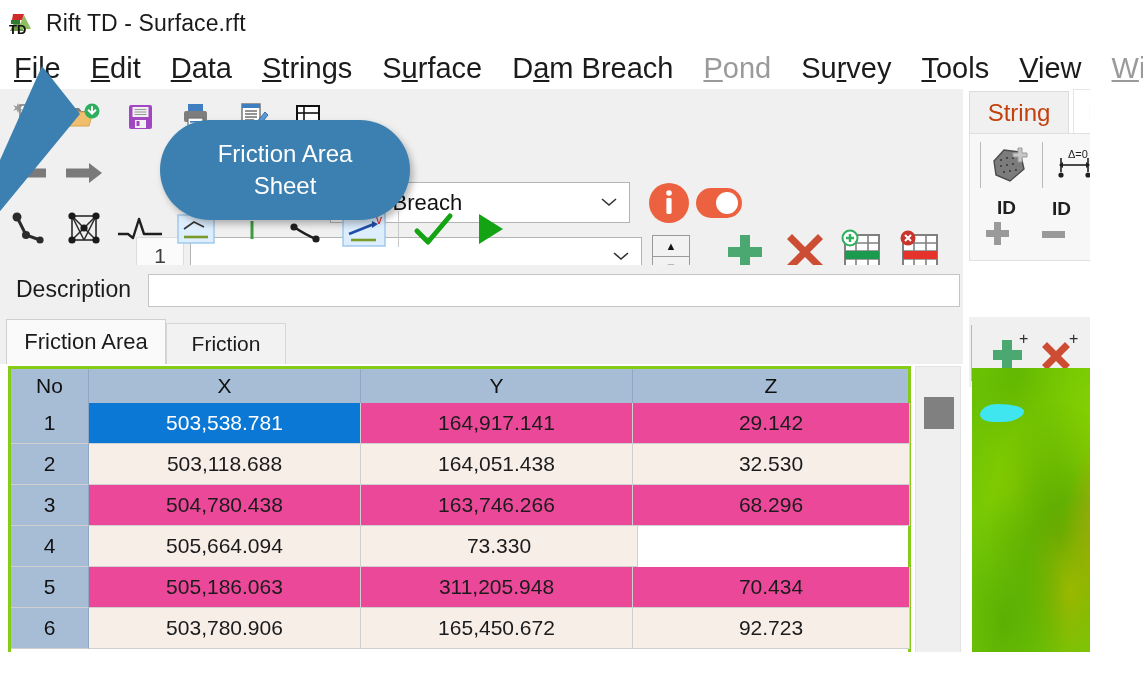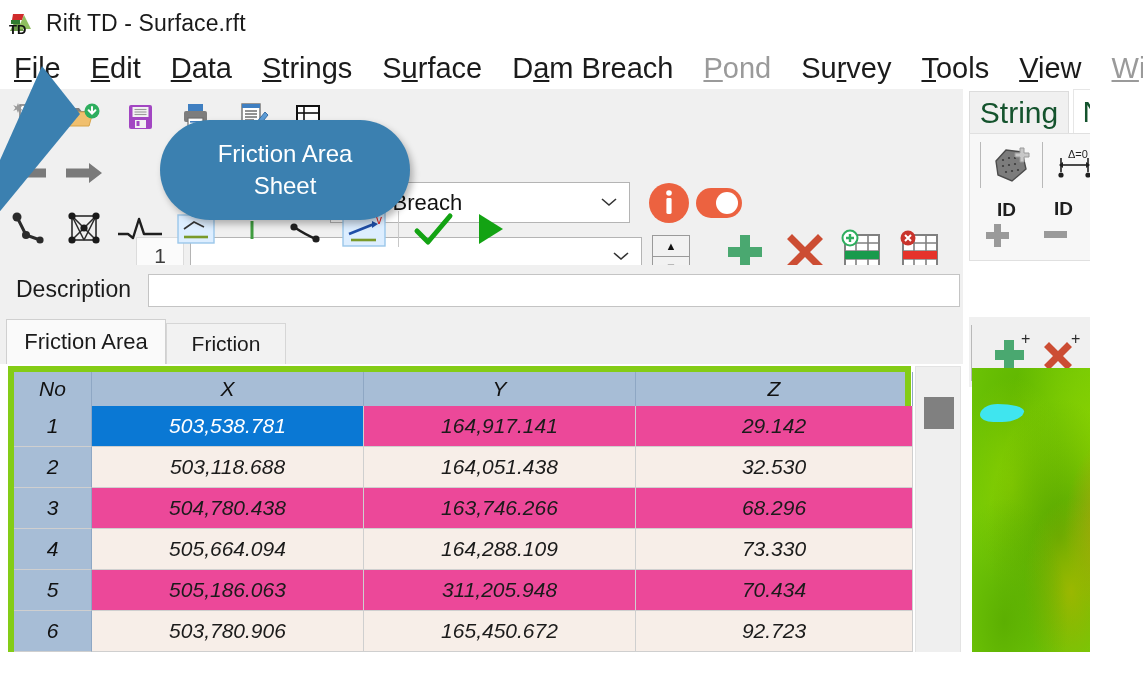--- a/index.html
+++ b/index.html
@@ -95,22 +95,22 @@
     left:6px;width:160px;background:#fafafa;border:1px solid #d0d0d0;border-bottom:none;
     top:2px;height:45px;
   }
   #tab-friction{
     left:166px;width:120px;background:#f2f2f2;border:1px solid #d6d6d6;border-bottom:none;
     top:6px;height:41px;font-size:21px;
   }
   
   #grid{
     position:absolute;left:8px;top:366px;width:903px;height:300px;
-    border:6px solid #84cc16;box-sizing:border-box;
-    font-size:21px;color:#1b1b1b;font-style:italic;
+    border:3px solid #84cc16;box-sizing:border-box;
+    font-size:21px;color:#1b1b1b;
   }
   #grid .ghead{display:flex;height:34px;background:#a7bdd6;}
   #grid .ghead div{
     display:flex;align-items:center;justify-content:center;
     border-right:1px solid #8ea7c4;box-sizing:border-box;color:#111;font-size:21px;
   }
   #grid .grow{display:flex;height:41px;}
   #grid .grow>div{
     display:flex;align-items:center;justify-content:center;
     border-right:1px solid #cfcfcf;border-bottom:1px solid #cfcfcf;box-sizing:border-box;
@@ -130,32 +130,32 @@
     background:#efefef;border:1px solid #e3e3e3;box-sizing:border-box;
   }
   #grid-thumb{position:absolute;left:8px;top:30px;width:30px;height:32px;background:#808080;}
   
   #right-panel{
     position:absolute;left:963px;top:89px;width:180px;height:592px;background:#ffffff;
   }
   #rp-tabs{position:absolute;left:0;top:0;width:180px;height:44px;}
   .rp-tab{
     position:absolute;top:2px;height:42px;display:flex;align-items:center;justify-content:center;
-    font-size:30px;color:#14532d;box-sizing:border-box;
+    font-size:24px;color:#c2410c;box-sizing:border-box;
   }
   #rp-tab-string{left:6px;width:100px;background:#f0f0f0;border:1px solid #dcdcdc;border-bottom:none;}
   #rp-tab-nodes{left:110px;width:74px;background:#ffffff;border:1px solid #e6e6e6;border-bottom:none;top:0;height:44px;}
   #rp-toolbar{
     position:absolute;left:6px;top:44px;width:174px;height:128px;
     background:#f7f7f7;border:1px solid #e0e0e0;box-sizing:border-box;
   }
   #rp-toolbar2{
     position:absolute;left:6px;top:228px;width:174px;height:70px;background:#f0f0f0;
   }
-  .rp-ico{position:absolute;display:flex;align-items:center;justify-content:flex-end;}
+  .rp-ico{position:absolute;display:flex;align-items:center;justify-content:flex-start;}
   .rp-vsep{position:absolute;width:1px;background:#b9b9b9;}
   
   #map{
     position:absolute;left:972px;top:368px;width:160px;height:310px;overflow:hidden;
     background:#66cc00;
   }
   #map .terr{position:absolute;left:0;top:0;width:100%;height:100%;}
   #lake{
     position:absolute;left:8px;top:36px;width:44px;height:18px;background:#3fe5ef;
     border-radius:40% 60% 50% 30%/60% 40% 60% 40%;
@@ -461,21 +461,20 @@
   </div>
   <div class="grow odd">
     <div class="c-no">3</div>
     <div class="c-x">504,780.438</div>
     <div class="c-y">163,746.266</div>
     <div class="c-z">68.296</div>
   </div>
   <div class="grow even">
     <div class="c-no">4</div>
     <div class="c-x">505,664.094</div>
-    <div class="c-y">164,288.109</div>
     <div class="c-z">73.330</div>
   </div>
   <div class="grow odd">
     <div class="c-no">5</div>
     <div class="c-x">505,186.063</div>
     <div class="c-y">311,205.948</div>
     <div class="c-z">70.434</div>
   </div>
   <div class="grow even">
     <div class="c-no">6</div>

